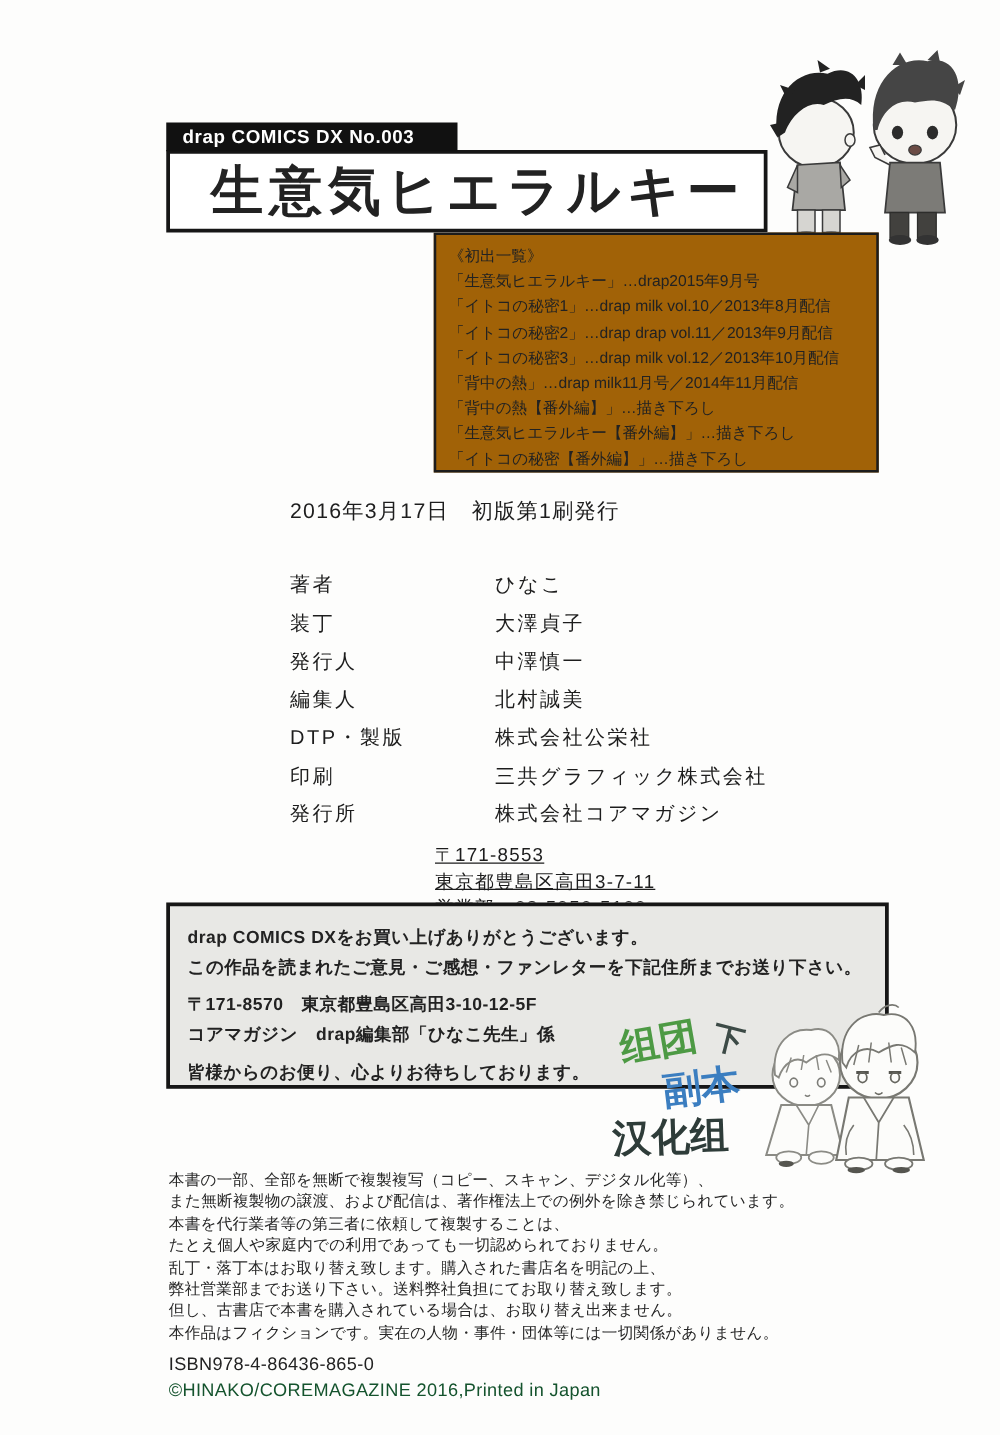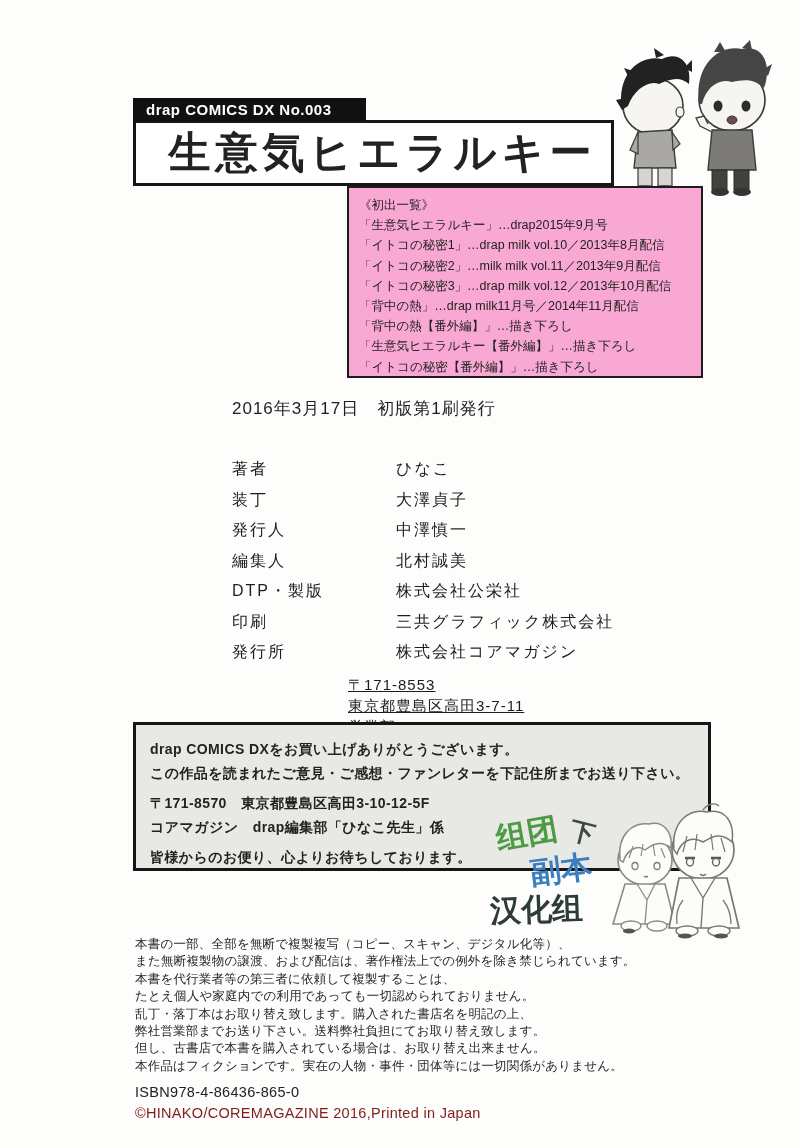--- a/index.html
+++ b/index.html
@@ -26,21 +26,21 @@
     font-size:42px; font-weight:bold; letter-spacing:5px; color:#222;
     white-space:nowrap; transform:scaleY(1.02);
   }
 
   
   .chibi-top { position:absolute; left:596px; top:40px; width:196px; height:156px; z-index:0; }
 
   
   .firstpub-box {
     position:absolute; left:347px; top:186px; width:356px; height:192px;
-    background:#f9a8d4; border:2px solid #1c1c1c; padding:7px 10px;
+    background:#a16207; border:2px solid #1c1c1c; padding:7px 10px;
     font-size:12.5px; line-height:20.2px; white-space:nowrap; color:#222;
   }
 
   
   .edition { position:absolute; left:232px; top:397px; font-size:17px; letter-spacing:1px; color:#1d1d1d; }
   .credits { position:absolute; left:232px; top:460px; font-size:16px; color:#1d1d1d; }
   .credit-row { display:flex; margin-bottom:12px; line-height:18.5px; }
   .credit-label { width:116px; letter-spacing:2px; }
   .credit-value { letter-spacing:2px;margin-left:48px; }
   .pub-address { margin-left:116px; font-size:15px; line-height:21px; letter-spacing:1px; margin-top:2px;text-decoration:underline; }
@@ -67,21 +67,21 @@
   
   .chibi-bottom { position:absolute; left:599px; top:800px; width:152px; height:142px; z-index:4; }
 
   
   .legal {
     position:absolute; left:135px; top:936px; width:560px;
     font-size:12.5px; line-height:17.4px; color:#262626; letter-spacing:.2px;
     white-space:nowrap;
   }
   .isbn { position:absolute; left:135px; top:1084px; font-size:14.5px; letter-spacing:.3px; color:#222; }
-  .copyright { position:absolute; left:135px; top:1105px; font-size:14.5px; letter-spacing:.3px; color:#7f1d1d; }
+  .copyright { position:absolute; left:135px; top:1105px; font-size:14.5px; letter-spacing:.3px; color:#14532d; }
 </style>
 </head>
 <body>
 
 <div class="page">
 
   <svg class="chibi-top" viewBox="0 0 196 156">
 
     <ellipse cx="57" cy="66" rx="30" ry="28" fill="#f6f5f2" stroke="#3a3a3a" stroke-width="1.6"></ellipse>
     <path d="M26,70 C20,34 44,14 66,19 C84,10 96,24 93,44 C84,36 74,39 63,44 C52,40 38,50 32,66 Z" fill="#222222"></path>
@@ -113,21 +113,21 @@
     <span>drap COMICS DX No.003</span>
   </div>
   <div class="title-box">
     <span class="title">生意気ヒエラルキー</span>
   </div>
 
   <div class="firstpub-box">
     <div>《初出一覧》</div>
     <div>「生意気ヒエラルキー」…drap2015年9月号</div>
     <div>「イトコの秘密1」…drap milk vol.10／2013年8月配信</div>
-    <div>「イトコの秘密2」…milk milk vol.11／2013年9月配信</div>
+    <div>「イトコの秘密2」…drap drap vol.11／2013年9月配信</div>
     <div>「イトコの秘密3」…drap milk vol.12／2013年10月配信</div>
     <div>「背中の熱」…drap milk11月号／2014年11月配信</div>
     <div>「背中の熱【番外編】」…描き下ろし</div>
     <div>「生意気ヒエラルキー【番外編】」…描き下ろし</div>
     <div>「イトコの秘密【番外編】」…描き下ろし</div>
   </div>
 
   <div class="edition">2016年3月17日　初版第1刷発行</div>
 
   <div class="credits">

